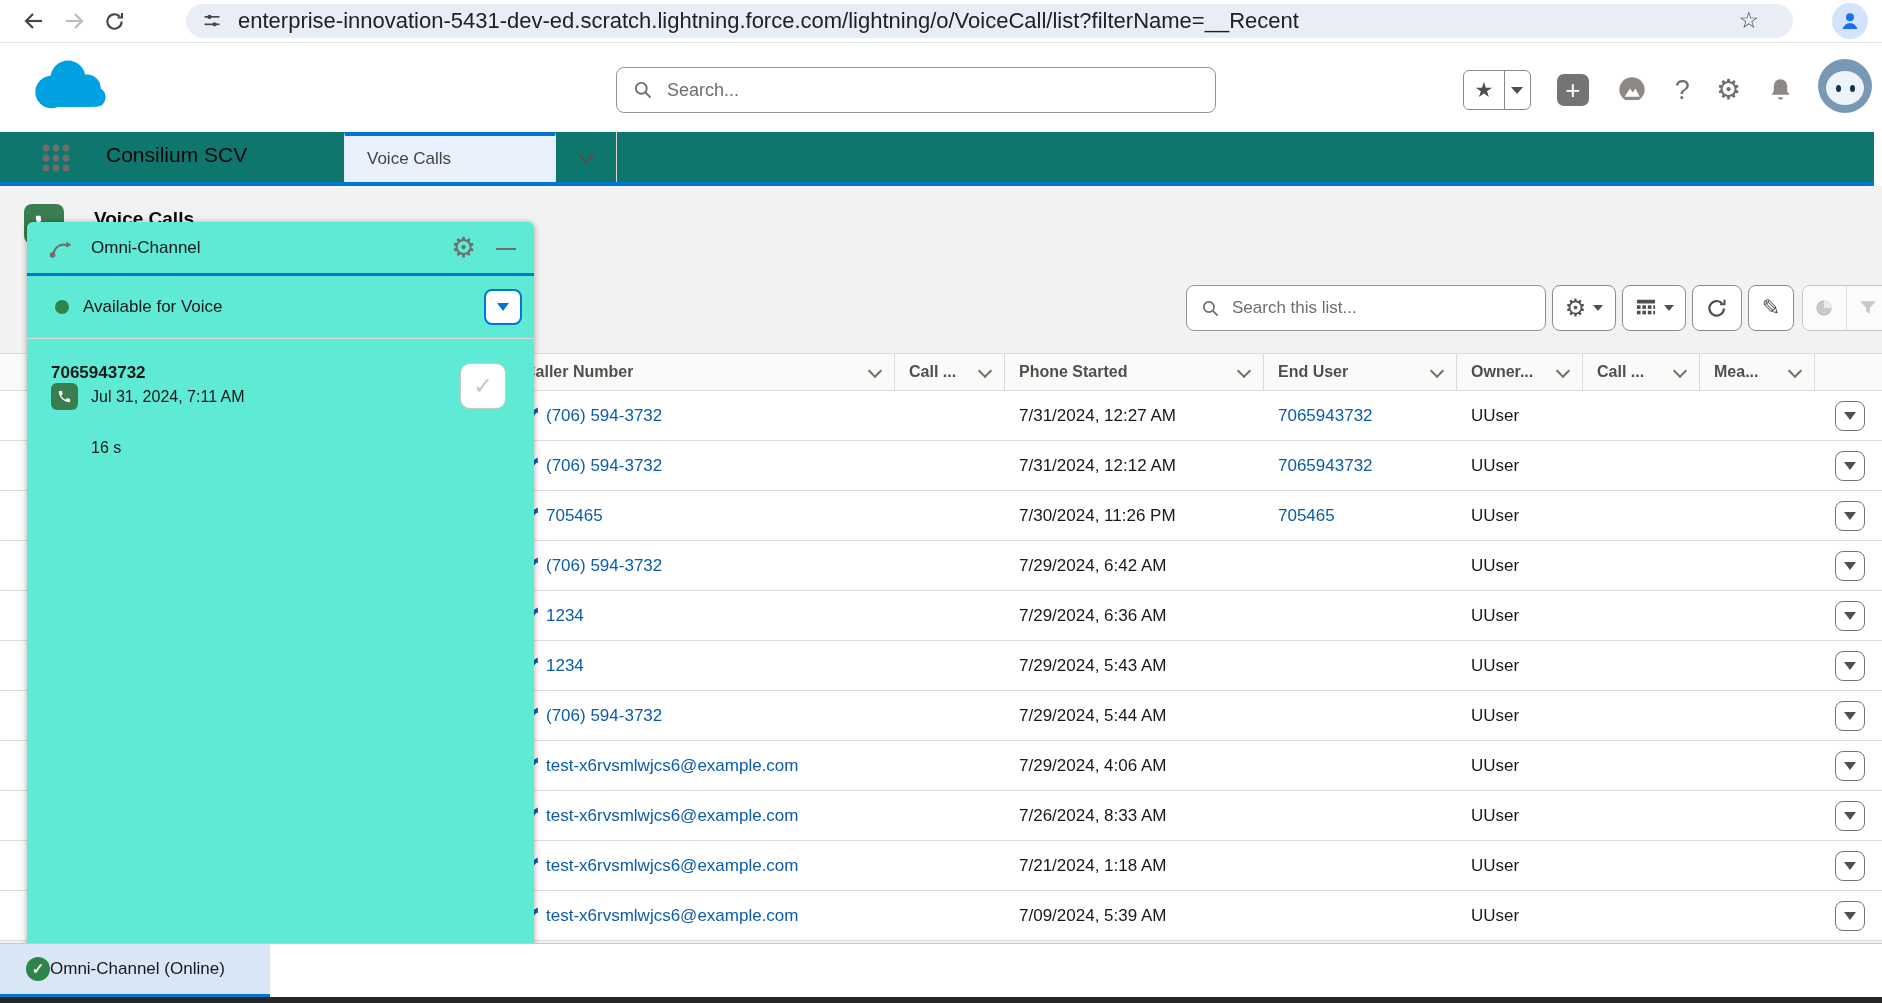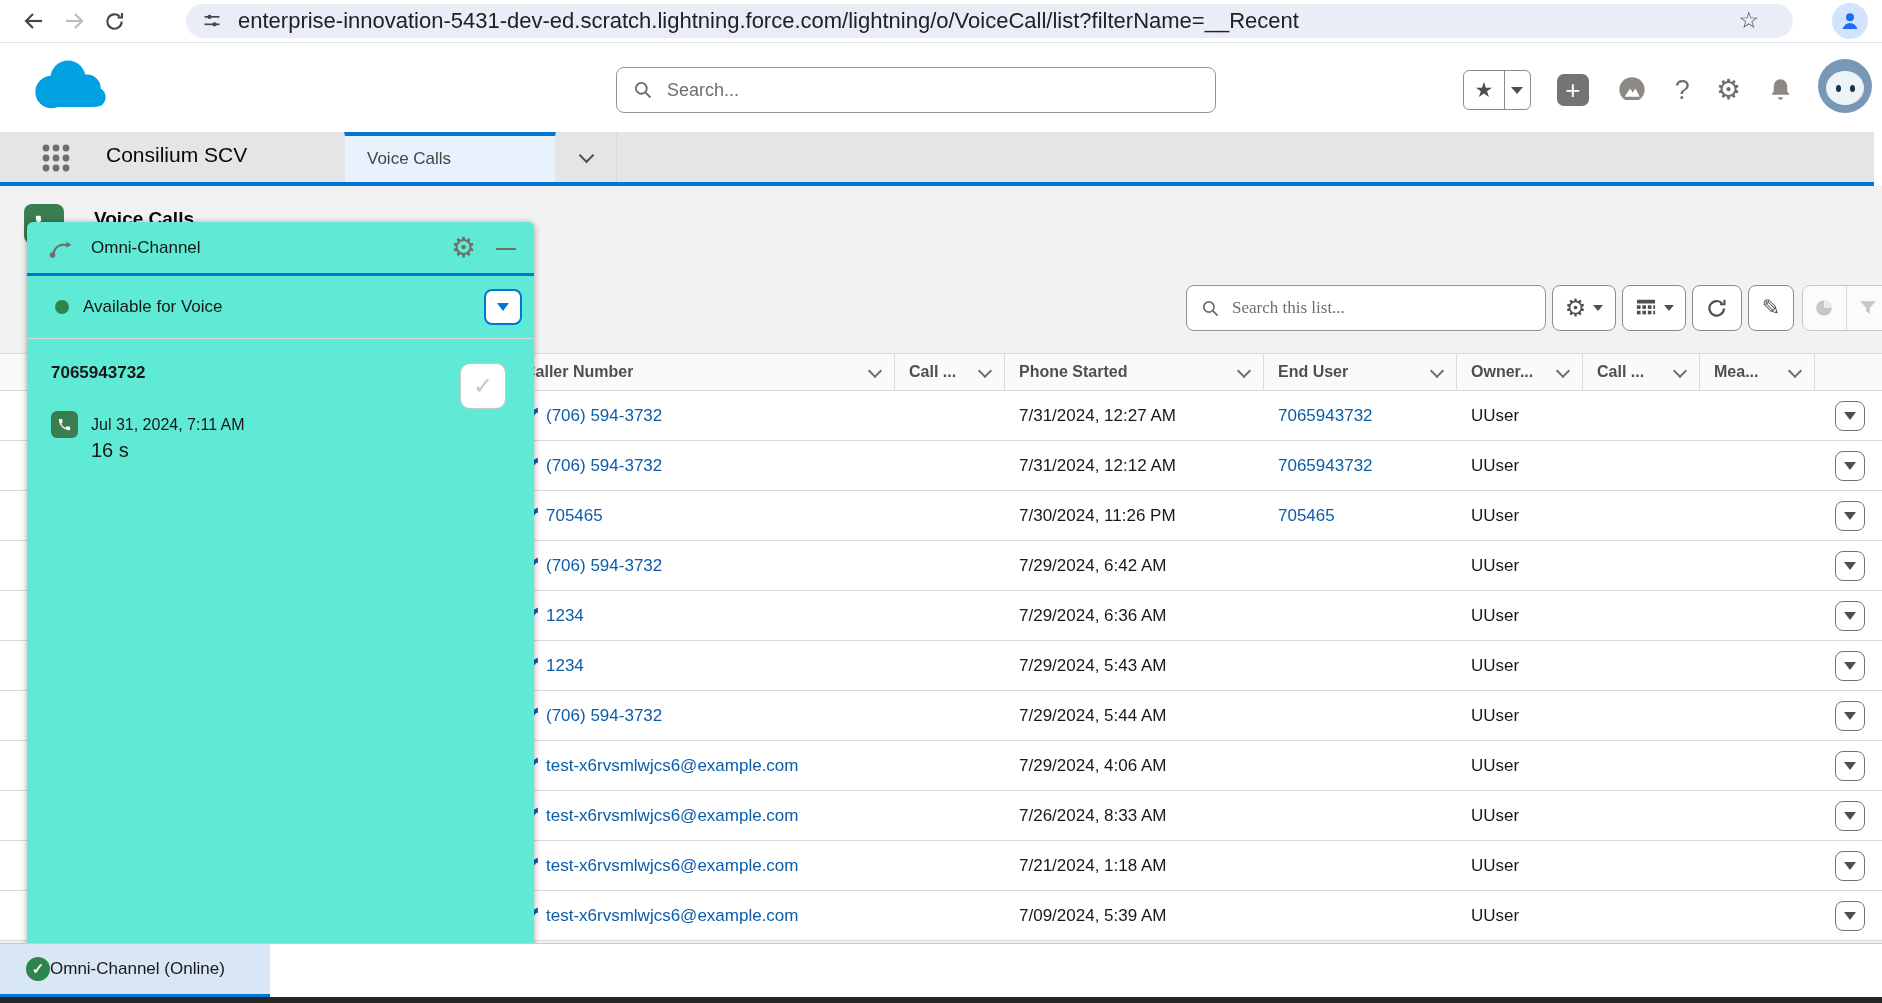--- a/index.html
+++ b/index.html
@@ -40,42 +40,42 @@
             display:flex;align-items:center;justify-content:center}
   .qmark{font-size:27px;color:#706e6b}
   .gear-glyph{font-size:28px;color:#706e6b;line-height:1}
   .astro{width:54px;height:54px;border-radius:50%;background:#7898b5;margin-left:24px;margin-right:10px;
          position:relative;overflow:hidden;border:none;top:-4px}
   .astro .face{position:absolute;left:8px;top:12px;width:38px;height:34px;border-radius:50%;background:#ecf3f9}
   .astro .eye{position:absolute;width:5px;height:7px;border-radius:50%;background:#16324a;top:26px}
   .astro .e1{left:18px}.astro .e2{left:32px}
 
   
-  .tab-bar{position:absolute;left:0;top:132px;right:8px;height:54px;background:#e5e5e5;
+  .tab-bar{position:absolute;left:0;top:132px;right:8px;height:54px;background:#0f766e;
            border-bottom:4px solid #0176d3;box-sizing:border-box}
   .waffle{position:absolute;left:40px;top:10px;border:none;background:none;padding:0}
   .app-name{position:absolute;left:106px;top:11px;font-size:21px;color:#080707}
   .voice-tab{position:absolute;left:344px;top:0;width:212px;height:50px;background:#e9f2fc;
              border-top:4px solid #0176d3;box-sizing:border-box;display:flex;align-items:center;padding-left:22px;
              font-size:17px;color:#444;border-left:1px solid #e0e5ee;border-right:1px solid #e0e5ee}
   .tab-caret{position:absolute;left:556px;top:0;width:60px;height:50px;border:none;background:none;
              display:flex;align-items:center;justify-content:center}
   .caret{width:9px;height:9px;border-right:2px solid #514f4d;border-bottom:2px solid #514f4d;transform:rotate(45deg);margin-top:-4px}
   .tab-div{position:absolute;left:616px;top:0;width:1px;height:50px;background:#d8d8d8}
 
   
   .page{position:absolute;left:0;top:186px;right:0;height:757px;background:#f3f2f2;overflow:hidden}
   .obj-icon{position:absolute;left:24px;top:18px;width:40px;height:40px;border-radius:8px;background:#3a7d4f;
             display:flex;align-items:center;justify-content:center}
   .page-title{position:absolute;left:94px;top:22px;font-size:19px;font-weight:bold;color:#080707}
 
   
   .l-search{position:absolute;left:1186px;top:99px;width:360px;height:46px;border:1px solid #939393;border-radius:8px;
             background:#fff;display:flex;align-items:center;box-sizing:border-box}
-  .l-search input{border:none;outline:none;flex:1;margin-left:10px;font-size:17px;font-family:Liberation Serif, serif;color:#181818}
+  .l-search input{border:none;outline:none;flex:1;margin-left:10px;font-size:17px;font-family:Liberation Sans, sans-serif;color:#181818}
   .l-search input::placeholder{color:#706e6b}
   .l-search .mag{margin-left:14px}
   .tbtn{position:absolute;top:99px;height:46px;background:#fff;border:1px solid #8b8b8b;border-radius:8px;
         display:flex;align-items:center;justify-content:center;box-sizing:border-box;gap:7px}
   .tbtn .tri-sm{width:0;height:0;border-left:5px solid transparent;border-right:5px solid transparent;border-top:6px solid #514f4d}
   .tb-gear{left:1552px;width:64px}
   .tb-grid{left:1622px;width:64px}
   .tb-refresh{left:1692px;width:50px}
   .tb-edit{left:1748px;width:46px;font-size:22px;color:#514f4d}
   .tb-group{left:1802px;width:88px;border:1px solid #c9c7c5;border-radius:8px;background:#fbfbfa;
@@ -120,24 +120,24 @@
   .o-status-label{margin-left:14px;font-size:17px}
   .o-drop{position:absolute;right:12px;top:13px;width:38px;height:36px;border:2px solid #0176d3;border-radius:8px;
           background:#fff;display:flex;align-items:center;justify-content:center}
   .o-drop .tri-bl{width:0;height:0;border-left:6px solid transparent;border-right:6px solid transparent;border-top:8px solid #0176d3}
   .o-tabs{height:56px;border-bottom:1px solid #dddbda;display:flex;align-items:stretch;padding:0 10px;box-sizing:border-box}
   .otab{display:flex;align-items:center;margin:0 14px;font-size:17px;color:#444;border-bottom:4px solid transparent;
         box-sizing:border-box;padding:0 4px;cursor:pointer}
   .otab.active{font-weight:bold;color:#181818;border-bottom-color:#0176d3}
   .o-body{position:relative}
   .wi-number{position:absolute;left:24px;top:24px;font-size:17px;font-weight:bold;color:#181818}
-  .wi-row{position:absolute;left:24px;top:72px;display:flex;align-items:center}
+  .wi-row{position:absolute;left:24px;top:44px;display:flex;align-items:center}
   .wi-phone{width:27px;height:27px;border-radius:6px;background:#3a7d4f;display:flex;align-items:center;justify-content:center;flex:none}
   .wi-time{margin-left:13px;font-size:16px;color:#181818}
-  .wi-dur{position:absolute;left:64px;top:100px;font-size:20px;color:#181818}
+  .wi-dur{position:absolute;left:64px;top:100px;font-size:16px;color:#181818}
   .wi-check{position:absolute;right:28px;top:24px;width:46px;height:46px;border:1px solid #c9c7c5;border-radius:10px;
             background:#fff;color:#c9c7c5;font-size:24px;display:flex;align-items:center;justify-content:center}
 
   
   .utility{position:absolute;left:0;bottom:6px;right:0;height:54px;background:#fff;border-top:1px solid #c9c9c9;box-sizing:border-box}
   .u-item{position:absolute;left:0;top:0;width:270px;height:53px;background:#d9e6f6;border-bottom:3px solid #0176d3;
           box-sizing:border-box;display:flex;align-items:center;cursor:pointer}
   .u-check{width:24px;height:24px;border-radius:50%;background:#2e844a;color:#fff;font-size:15px;font-weight:bold;
            display:flex;align-items:center;justify-content:center;margin-left:26px;flex:none}
   .u-label{font-size:17px;color:#181818}

